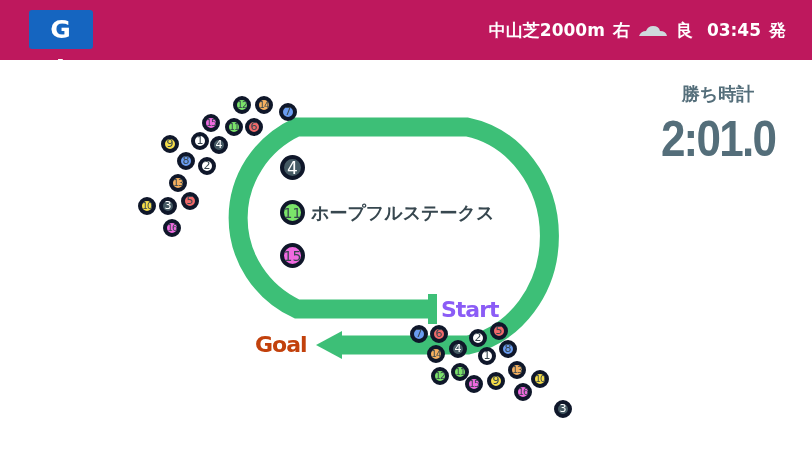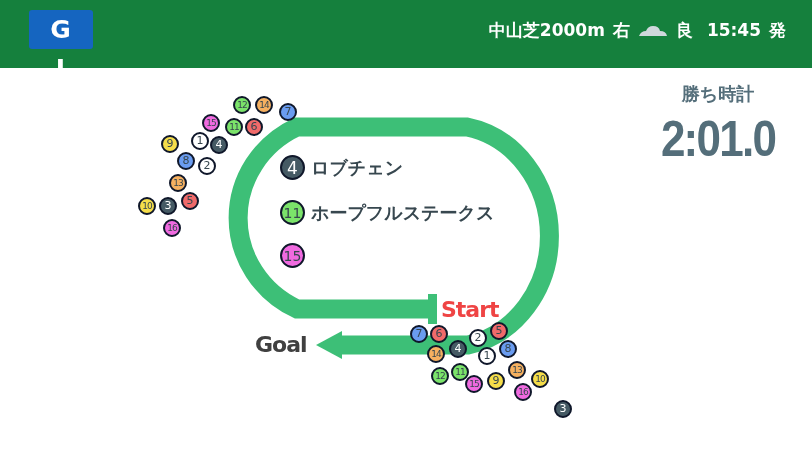--- a/index.html
+++ b/index.html
@@ -1,20 +1,20 @@
 <!DOCTYPE html>
 <html><head>
 <meta charset="utf-8">
 <style>
   * { margin: 0; padding: 0; box-sizing: border-box; }
   html, body { width: 812px; height: 456px; overflow: hidden; background: #ffffff; }
   body { font-family: "DejaVu Sans", "Liberation Sans", sans-serif; position: relative; }
   .header {
-    position: absolute; left: 0; top: 0; width: 812px; height: 68px;
-    background: #15803d; color: #ffffff;
+    position: absolute; left: 0; top: 0; width: 812px; height: 60px;
+    background: #be185d; color: #ffffff;
   }
   .grade-badge {
     position: absolute; left: 29px; top: 10px; width: 64px; height: 39px;
     background: #1565c0; border-radius: 3px; color: #fff;
     font-weight: bold; font-size: 25px; text-align: center; line-height: 39px; letter-spacing: 9px;
     font-family: "DejaVu Sans", sans-serif; padding-left: 8px;
   }
   .race-name {
     position: absolute; left: 104px; top: 9px; font-size: 30px; font-weight: bold; line-height: 40px;
     font-family: "DejaVu Sans", sans-serif; letter-spacing: 0px;
@@ -31,41 +31,41 @@
   .timer-value {
     position: absolute; left: 648px; top: 110px; width: 140px; text-align: center;
     font-size: 50px; font-weight: bold; color: #546e7a; letter-spacing: -2px;
     font-family: "Liberation Sans", sans-serif; transform: scaleX(0.88); transform-origin: center;
   }
   svg.course { position: absolute; left: 0; top: 0; }
   .result-list { position: absolute; left: 280px; top: 152px; }
   .result-row { position: absolute; display: flex; align-items: center; gap: 6px; white-space: nowrap; }
   .result-name { font-size: 18px; font-weight: bold; color: #37474f; font-family: "DejaVu Sans", sans-serif; }
   .badge {
-    border-radius: 50%; border: 2px solid #0f172a; display: flex; align-items: center; justify-content: center;
+    border-radius: 50%; border: 4px solid #0f172a; display: flex; align-items: center; justify-content: center;
     font-family: "DejaVu Sans", sans-serif; color: #37474f;
   }
   .horse { position: absolute; width: 18px; height: 18px; font-size: 11px; line-height: 14px; }
   .big { width: 25px; height: 25px; font-size: 17px; }
-  .label-start { position: absolute; left: 441px; top: 297px; font-size: 22px; font-weight: bold; color: #ef4444; font-family: "DejaVu Sans", sans-serif; letter-spacing: -1px; }
-  .label-goal { position: absolute; left: 255px; top: 332px; font-size: 22px; font-weight: bold; color: #404040; font-family: "DejaVu Sans", sans-serif; letter-spacing: -1px; }
+  .label-start { position: absolute; left: 441px; top: 297px; font-size: 22px; font-weight: bold; color: #8b5cf6; font-family: "DejaVu Sans", sans-serif; letter-spacing: -1px; }
+  .label-goal { position: absolute; left: 255px; top: 332px; font-size: 22px; font-weight: bold; color: #c2410c; font-family: "DejaVu Sans", sans-serif; letter-spacing: -1px; }
 </style>
 </head>
 <body>
 
 <div class="header">
   <div class="grade-badge">G I</div>
   <div class="race-info">
     <span>中山芝2000m</span>
     <span>右</span>
     <svg class="cloud-icon" viewBox="0 0 30 14">
       <path d="M1 13 Q3 8 8 8 Q10 3 15 3 Q21 3 22 8 Q28 8 29 13 Z" fill="#cfd8dc"></path>
     </svg>
     <span>良</span>
-    <span style="margin-left:6px">15:45</span>
+    <span style="margin-left:6px">03:45</span>
     <span>発</span>
   </div>
 </div>
 
 <div class="timer-label">勝ち時計</div>
 <div class="timer-value">2:01.0</div>
 
 <svg class="course" width="812" height="456">
 
   <path d="M432 309 L297 309 A104 101 0 0 1 297 127 L467 127 A101 111 0 0 1 468 345 L340 345" fill="none" stroke="#3dbf77" stroke-width="19"></path>
@@ -74,21 +74,20 @@
 
   <polygon points="316,345 342,331 342,359" fill="#3dbf77"></polygon>
 </svg>
 
 <div class="label-start">Start</div>
 <div class="label-goal">Goal</div>
 
 <div class="result-list">
   <div class="result-row" style="left:0;top:3px">
     <div class="badge big" style="background:#455a64;color:#fff">4</div>
-    <span class="result-name">ロブチェン</span>
   </div>
   <div class="result-row" style="left:0;top:48px">
     <div class="badge big" style="background:#7be36a;font-size:14px">11</div>
     <span class="result-name">ホープフルステークス</span>
   </div>
   <div class="result-row" style="left:0;top:91px">
     <div class="badge big" style="background:#f06ae0;font-size:14px">15</div>
   </div>
 </div>
 

